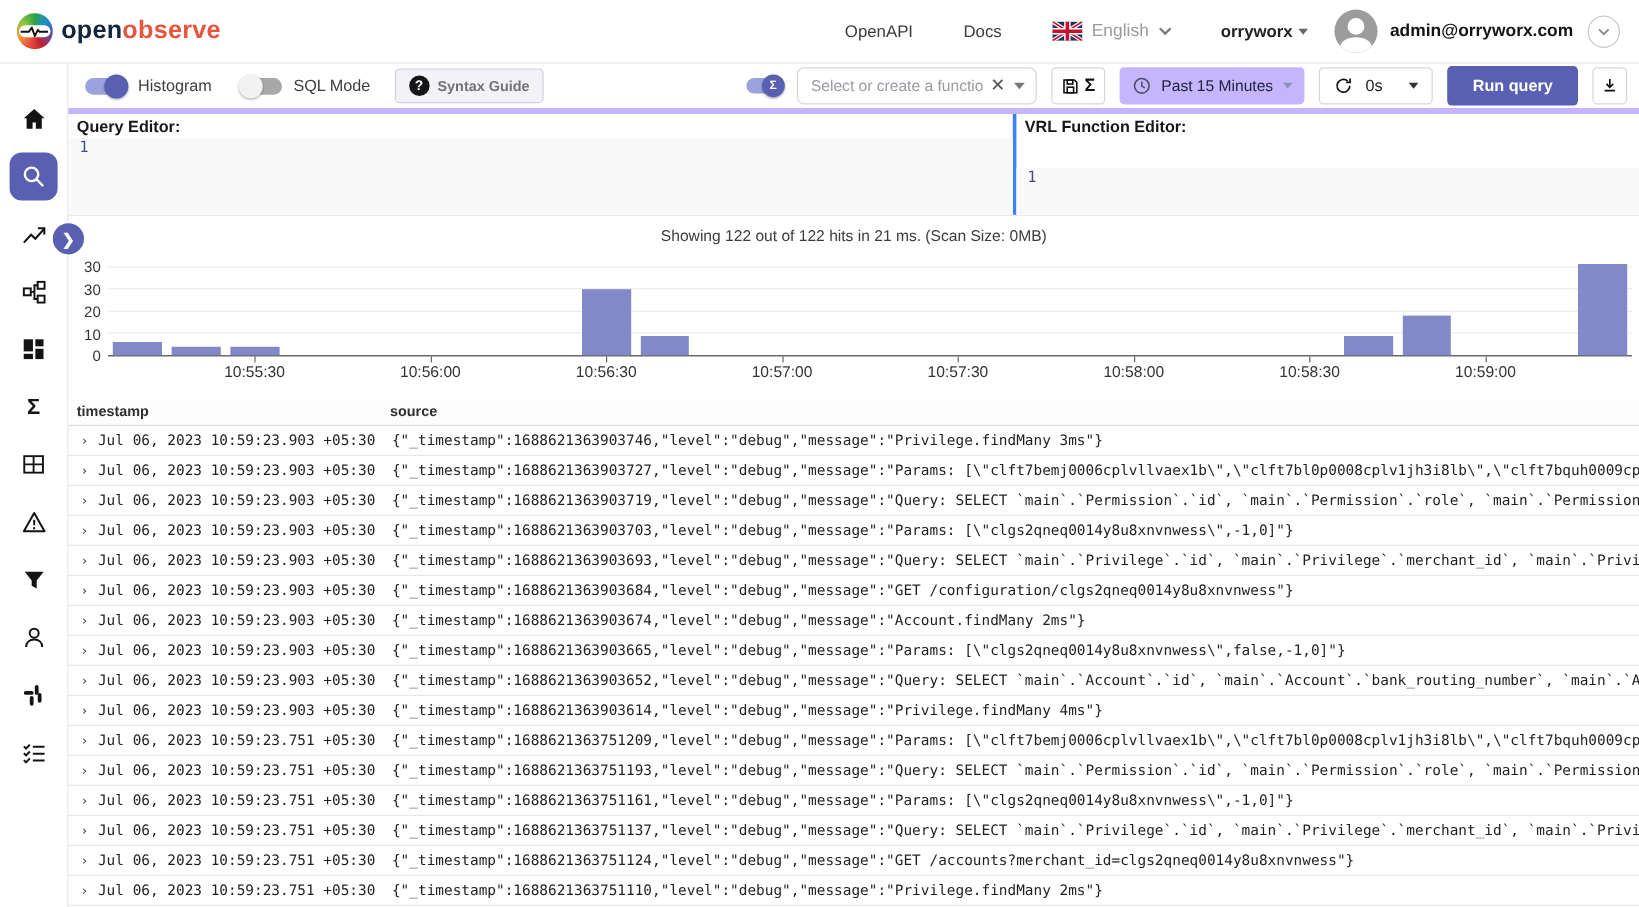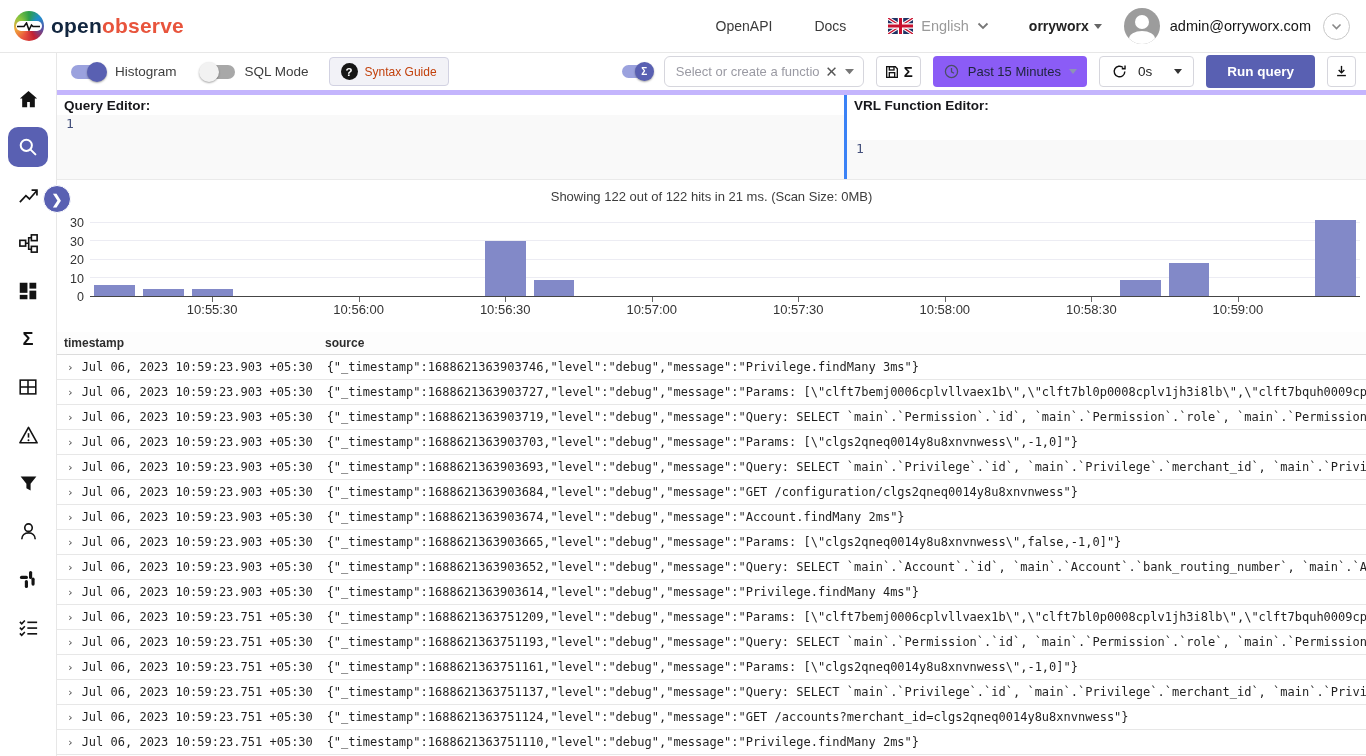--- a/index.html
+++ b/index.html
@@ -22,21 +22,21 @@
   .lang { display:flex; align-items:center; gap:8px; margin-right:40px; }
   .lang-label { font-size:14.5px; color:#9a9a9a; }
   .org { display:flex; align-items:center; gap:5px; font-size:14px; font-weight:bold;
          color:#222; margin-right:22px; }
   .caret-dn { width:0; height:0; border-left:4.5px solid transparent; border-right:4.5px solid transparent;
               border-top:5.5px solid #666; }
   .avatar { width:36px; height:36px; border-radius:50%; background:#9c9c9c; position:relative;
             overflow:hidden; margin-right:10px; }
   .avatar .head { position:absolute; left:11px; top:7px; width:14px; height:14px; border-radius:50%; background:#fff; }
   .avatar .body { position:absolute; left:5px; top:23px; width:26px; height:16px; border-radius:50%; background:#fff; }
-  .email { font-size:14.5px; font-weight:normal; color:#141414; margin-right:12px; }
+  .email { font-size:14.5px; font-weight:bold; color:#141414; margin-right:12px; }
   .rnd-btn { width:27px; height:27px; border-radius:50%; border:1px solid #c8c8c8; background:#fff;
              display:flex; align-items:center; justify-content:center; cursor:pointer; }
 
   
   .bodyrow { display:flex; height:703px; }
   .sidebar { width:57px; border-right:1px solid #e7e7e7; display:flex; flex-direction:column;
              align-items:center; padding-top:34px; gap:24px; flex-shrink:0; }
   .sb-item { width:24px; height:24px; display:flex; align-items:center; justify-content:center; cursor:pointer; }
   .sb-item.active { width:40px; height:40px; background:#5960b2; border-radius:10px; margin:-8px 0; }
   .main { flex:1; display:flex; flex-direction:column; position:relative; min-width:0; }
@@ -47,31 +47,31 @@
   .switch { width:34px; height:14px; border-radius:7px; position:relative; cursor:pointer; flex-shrink:0; }
   .switch .knob { width:20px; height:20px; border-radius:50%; position:absolute; top:-3px;
                   box-shadow:0 1px 2px rgba(0,0,0,.35); }
   .switch.on { background:#9ba2de; } .switch.on .knob { right:-2px; background:#5960b2; }
   .switch.off { background:#a8a8a8; } .switch.off .knob { left:-2px; background:#f2f2f2; }
   .tgl-label { font-size:13.5px; color:#3d3d3d; margin-left:-2px; }
   .syntax-btn { display:flex; align-items:center; gap:7px; border:1px solid #d2d2e2; background:#f2f2f7;
                 border-radius:4px; padding:5px 11px; cursor:pointer; }
   .qmark { width:17px; height:17px; border-radius:50%; background:#161616; color:#fff; font-size:11.5px;
            font-weight:bold; display:flex; align-items:center; justify-content:center; }
-  .syntax-label { font-size:12px; font-weight:normal; color:#c2410c; }
+  .syntax-label { font-size:12px; font-weight:bold; color:#737373; }
   .fn-switch { width:30px; height:13px; } .fn-switch .knob { width:19px; height:19px; color:#fff;
      font-size:10px; font-weight:bold; display:flex; align-items:center; justify-content:center; }
   .fn-select { width:200px; height:31px; border:1px solid #d6d6dd; border-radius:6px; display:flex;
                align-items:center; padding:0 8px 0 11px; gap:6px; cursor:pointer; }
   .fn-ph { flex:1; font-size:13px; color:#9a9aa3; white-space:nowrap; overflow:hidden; }
   .xicon { font-size:15px; color:#555; line-height:1; cursor:pointer; }
   .save-fn { height:31px; border:1px solid #d6d6dd; border-radius:4px; display:flex; align-items:center;
              gap:4px; padding:0 7px; cursor:pointer; }
   .sigma-txt { font-size:15px; font-weight:bold; color:#111; }
-  .timepick { height:31px; background:#8b5cf6; border-radius:4px; display:flex; align-items:center;
+  .timepick { height:31px; background:#c4b5fd; border-radius:4px; display:flex; align-items:center;
               gap:8px; padding:0 10px; cursor:pointer; }
   .timepick-label { font-size:13px; color:#20263f; }
   .caret-dis { border-top-color:#8d93b6; }
   .refresh { height:31px; border:1px solid #d6d6dd; border-radius:4px; display:flex; align-items:center;
              gap:10px; padding:0 11px; cursor:pointer; }
   .refresh-label { font-size:13.5px; color:#222; margin-right:12px; }
   .caret-blk { border-top-color:#333; }
   .runq { height:33px; background:#5960b2; color:#fff; border:none; border-radius:4px; font-weight:bold;
           font-size:13.5px; padding:0 21px; cursor:pointer; font-family:"Liberation Sans",sans-serif; }
   .dl-btn { height:31px; width:29px; border:1px solid #d6d6dd; border-radius:4px; background:#fff;

